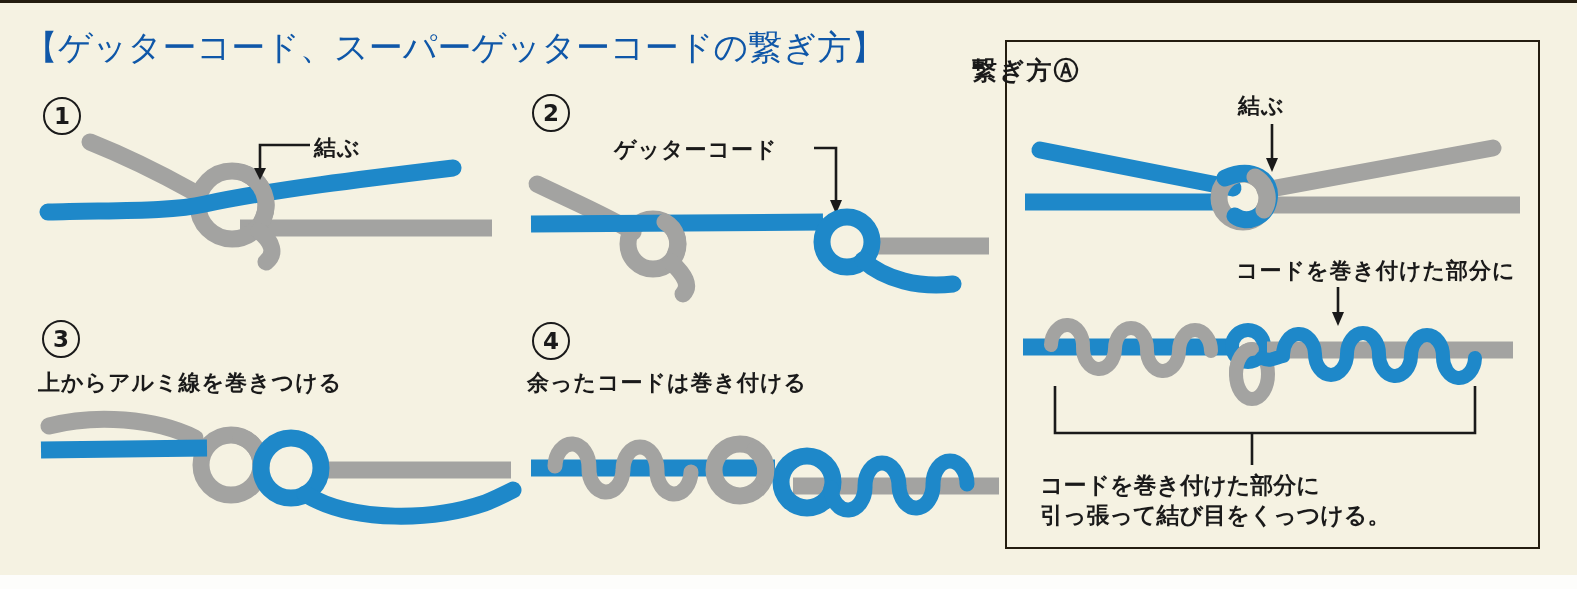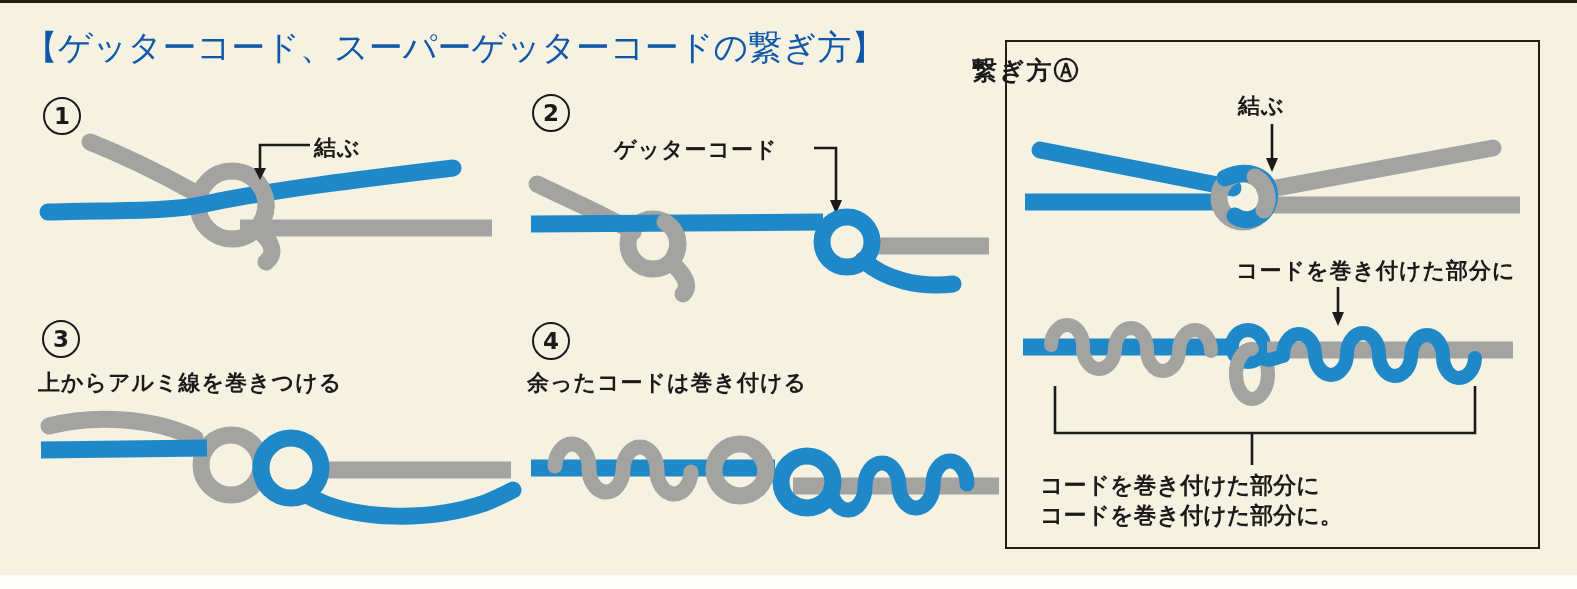--- a/index.html
+++ b/index.html
@@ -144,13 +144,13 @@
   <path class="cg w14" d="M221,58 A16,25 0 0 1 237,33"></path>
   <path class="cg flat" d="M252,34 L498,34"></path>
   <path class="cb w14" d="M247,42 C255,46 260,42 268,40 A16,21 0 0 1 300,38 A16,21 0 0 0 332,38 A16,21 0 0 1 364,38 A16,21 0 0 0 396,40 A16,21 0 0 1 428,40 A16,21 0 0 0 460,42"></path>
 </svg>
 
 <svg class="abs" style="left:1040px;top:383px" width="450" height="86" viewBox="0 0 450 86">
   <path class="brk" d="M15,3 L15,50 L435,50 L435,3"></path>
   <path class="brk" d="M212,50 L212,82"></path>
 </svg>
 <div class="abs caption" style="left:1040px;top:470px">コードを巻き付けた部分に</div>
-<div class="abs caption" style="left:1040px;top:500px">コードを巻き付けた部分に。</div>
+<div class="abs caption" style="left:1040px;top:500px">引っ張って結び目をくっつける。</div>
 
 </body></html>

